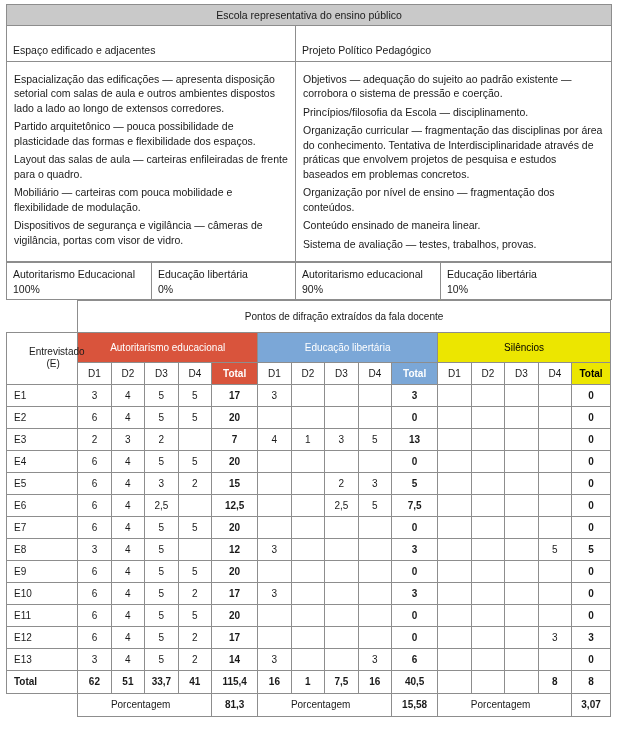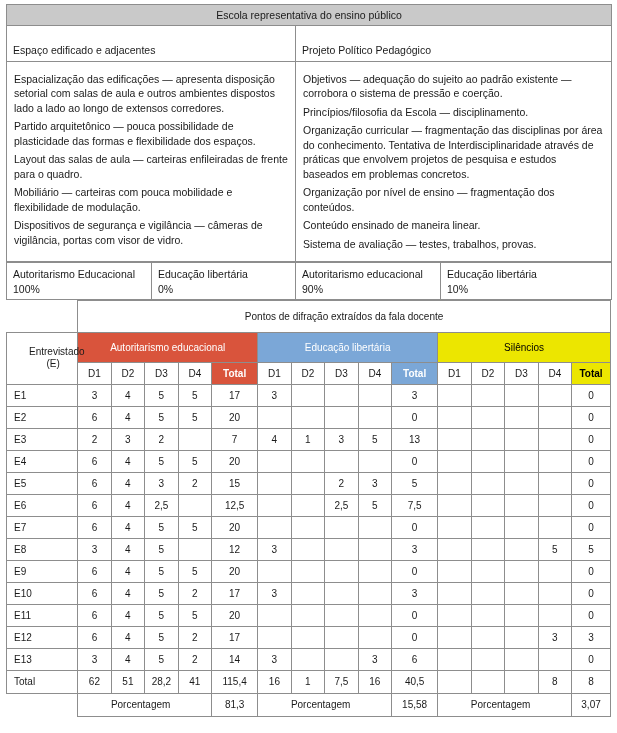--- a/index.html
+++ b/index.html
@@ -33,21 +33,21 @@
   .matrix td{text-align:center;font-size:10px;height:21px;vertical-align:middle;}
   .matrix td.lbl{text-align:left;padding-left:7px;}
   .m-title{font-size:10.5px;padding:5px 0 5px 0;text-align:center;}
   .grp-red{background:#d9543c;color:#ffffff;text-align:center;font-size:10px;padding:4px 0;}
   .grp-blue{background:#7ba7d7;color:#ffffff;text-align:center;font-size:10px;padding:4px 0;}
   .grp-yellow{background:#ece600;color:#000000;text-align:center;font-size:10px;padding:4px 0;}
   .tot-red{background:#d9543c;color:#ffffff;font-weight:bold;}
   .tot-blue{background:#7ba7d7;color:#ffffff;font-weight:bold;}
   .tot-yellow{background:#ece600;color:#000000;font-weight:bold;}
   .entrev{text-align:left;padding:4px 0 4px 22px;font-size:10.5px;line-height:1.25;vertical-align:middle;}
-  .bold{font-weight:normal;}
+  .bold{font-weight:bold;}
   .noborder{border:none;}
   .rightpad{text-align:right;padding-right:8px;}
   .footrow td{height:22px;font-size:10px;vertical-align:middle;}
 </style>
 </head>
 <body>
 
 <div class="page">
 
   <table>
@@ -399,21 +399,21 @@
           <td></td>
           <td class="bold">0</td>
         </tr>
       </tbody>
 
     <tbody>
         <tr class="footrow">
       <td class="lbl bold">Total</td>
       <td class="bold">62</td>
       <td class="bold">51</td>
-      <td class="bold">28,2</td>
+      <td class="bold">33,7</td>
       <td class="bold">41</td>
       <td class="bold">115,4</td>
       <td class="bold">16</td>
       <td class="bold">1</td>
       <td class="bold">7,5</td>
       <td class="bold">16</td>
       <td class="bold">40,5</td>
       <td class="bold"></td>
       <td class="bold"></td>
       <td class="bold"></td>

